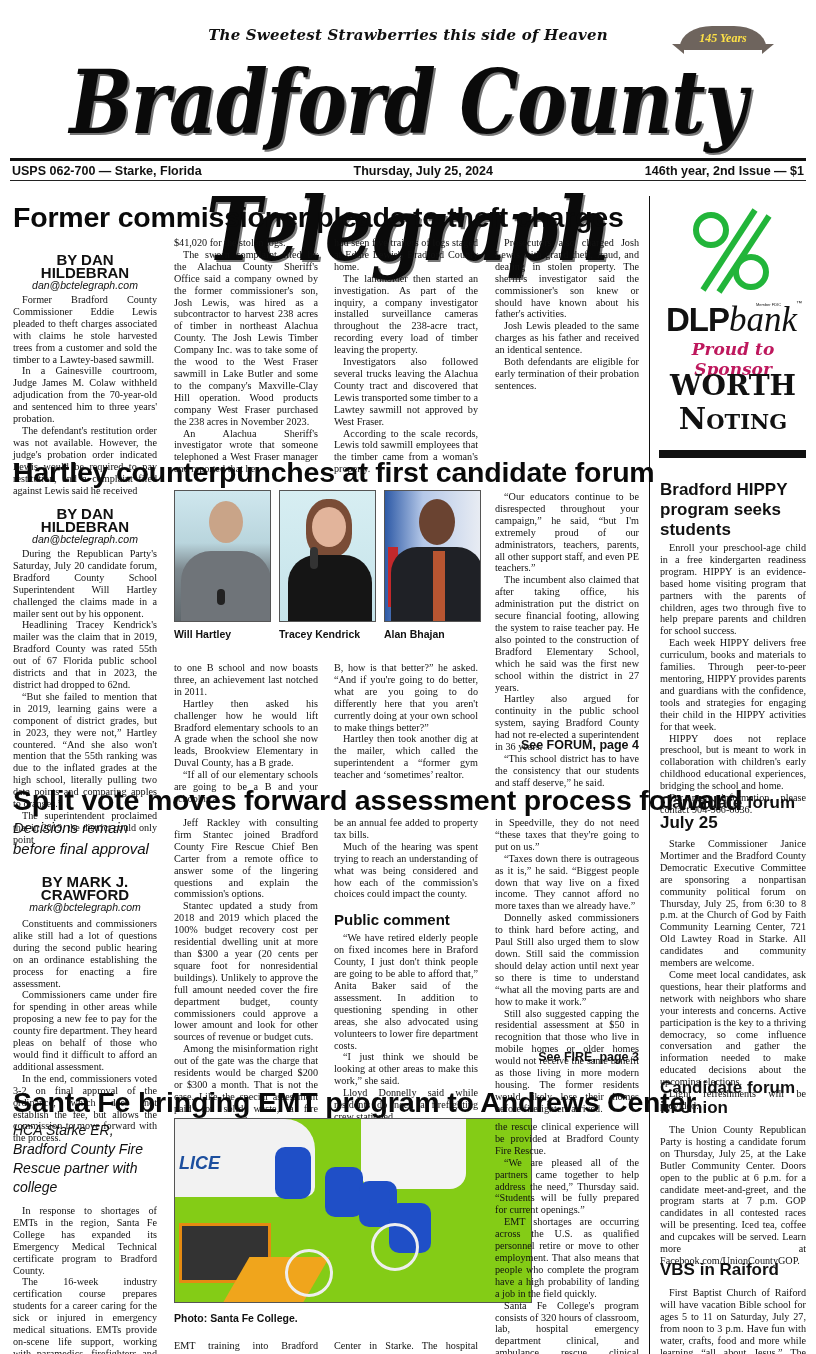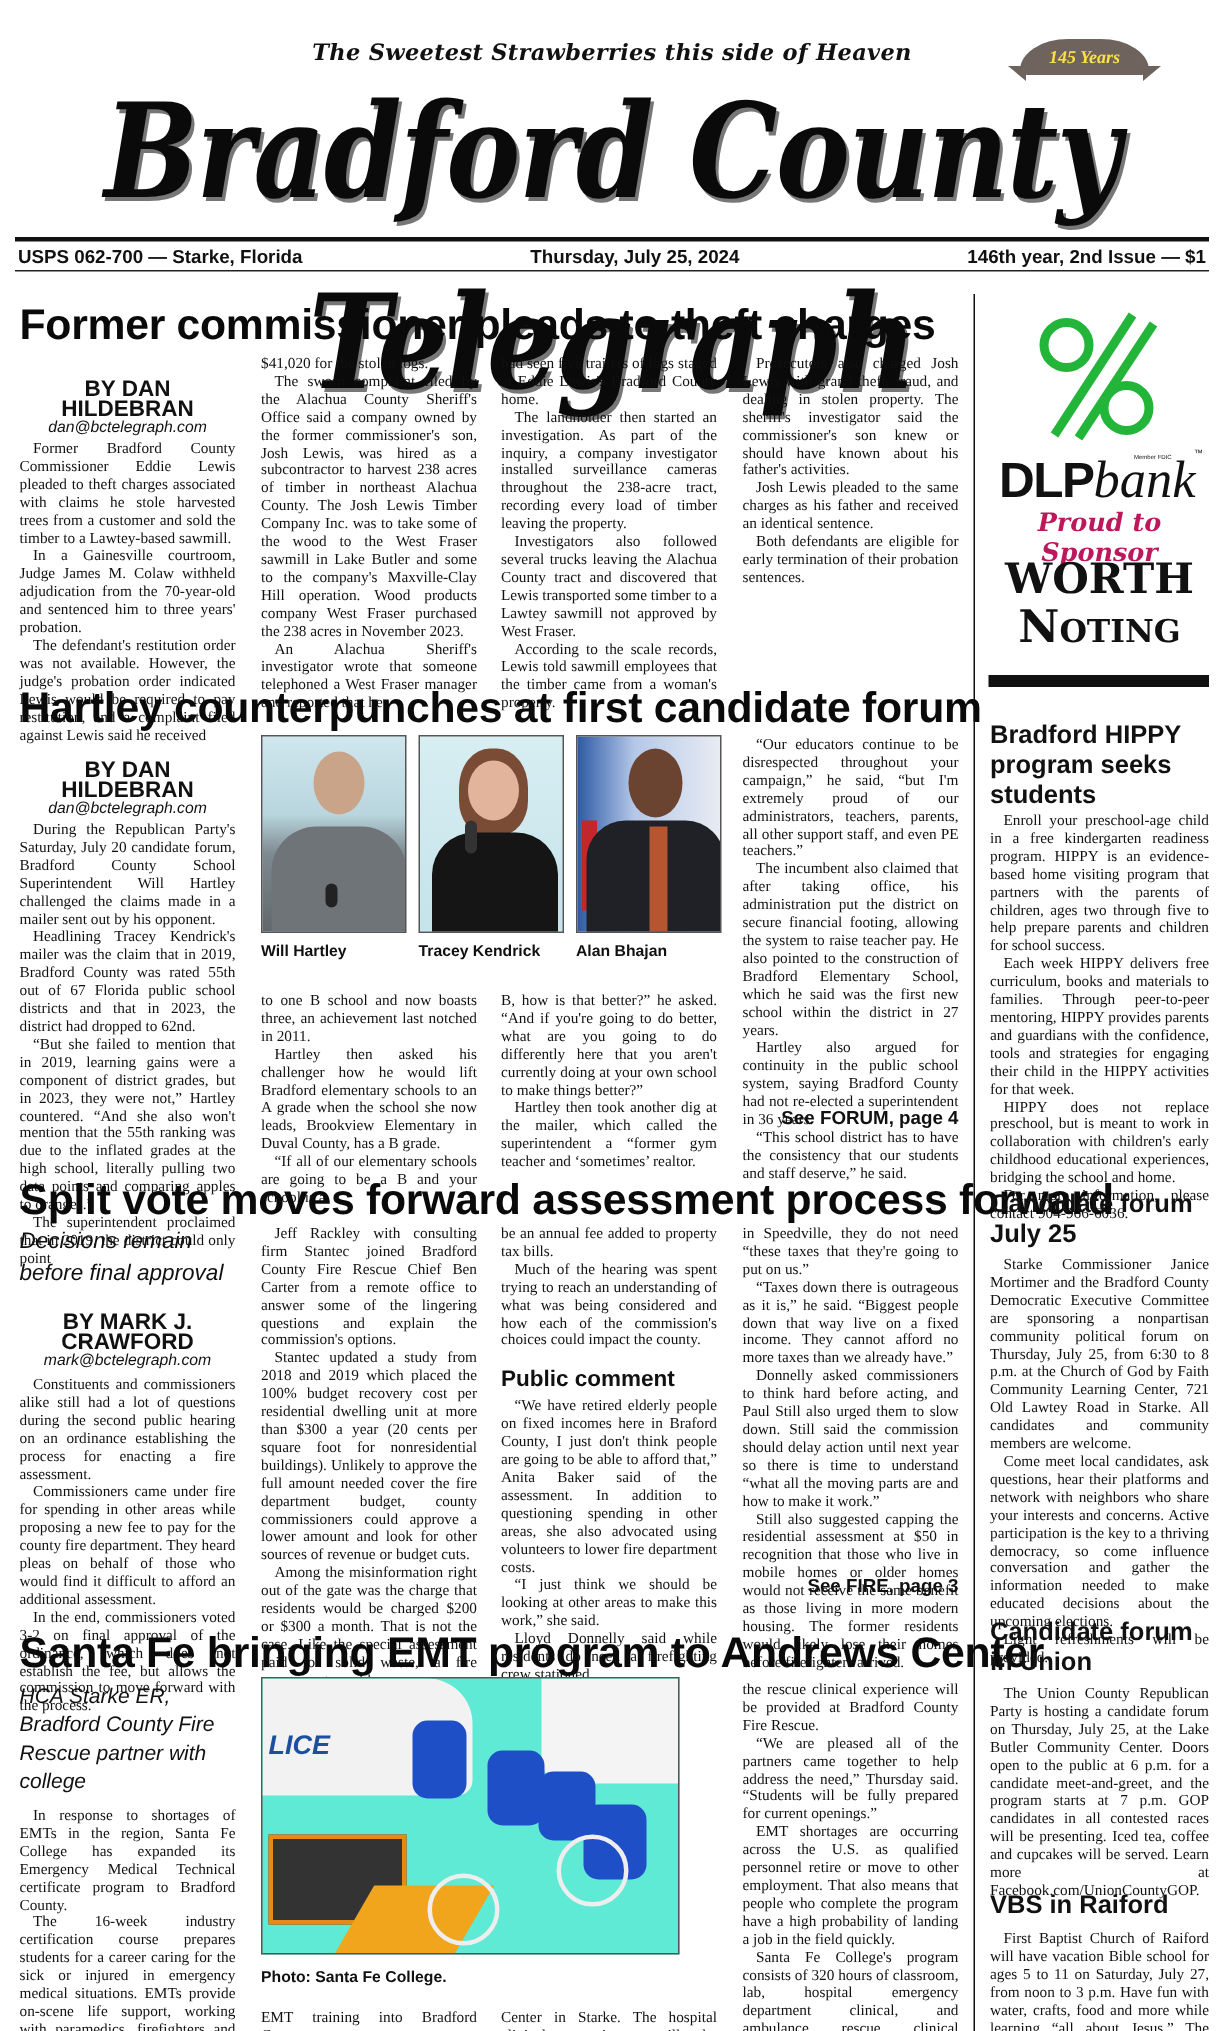--- a/index.html
+++ b/index.html
@@ -215,21 +215,21 @@
 
 <div class="abs headline" style="left:13px;top:1085px;">Santa Fe bringing EMT program to Andrews Center</div>
 <div class="abs" style="left:13px;top:1121px;width:144px;">
   <div class="deck" style="font-size:14px;line-height:19px;">HCA Starke ER, Bradford County Fire Rescue partner with college</div>
   <div class="col" style="margin-top:8px;">
     <p>In response to shortages of EMTs in the region, Santa Fe College has expanded its Emergency Medical Technical certificate program to Bradford County.</p>
     <p>The 16-week industry certification course prepares students for a career caring for the sick or injured in emergency medical situations. EMTs provide on-scene life support, working with paramedics, firefighters and law enforcement officers, to stabilize and transport patients to hospitals.</p>
 
   </div>
 </div>
-<div class="abs photo" style="left:174px;top:1118px;width:279px;height:185px;background:#5eead4;">
+<div class="abs photo" style="left:174px;top:1118px;width:358px;height:185px;background:#84cc16;">
   <div class="abs" style="left:0;top:0;width:140px;height:78px;background:#f2f2f2;border-radius:0 30px 10px 0;"></div>
   <div class="abs" style="left:4px;top:34px;font-family:'Liberation Sans',sans-serif;font-weight:bold;font-style:italic;font-size:18px;color:#1d4f9e;">LICE</div>
   <div class="abs" style="left:186px;top:0;width:105px;height:70px;background:#f4f4f4;border-radius:0 0 16px 16px;"></div>
   <div class="abs" style="left:100px;top:28px;width:36px;height:52px;background:#1f4fc7;border-radius:10px;"></div>
   <div class="abs" style="left:150px;top:48px;width:38px;height:50px;background:#1f4fc7;border-radius:10px;"></div>
   <div class="abs" style="left:184px;top:62px;width:38px;height:46px;background:#1f4fc7;border-radius:10px;"></div>
   <div class="abs" style="left:214px;top:84px;width:42px;height:50px;background:#1f4fc7;border-radius:10px;"></div>
   <div class="abs" style="left:4px;top:104px;width:92px;height:60px;background:#333;border:3px solid #e58a12;"></div>
   <div class="abs" style="left:60px;top:138px;width:80px;height:50px;background:#f0a51c;transform:skewX(-30deg);"></div>
   <div class="abs" style="left:110px;top:130px;width:48px;height:48px;border:3px solid #eee;border-radius:50%;"></div>

